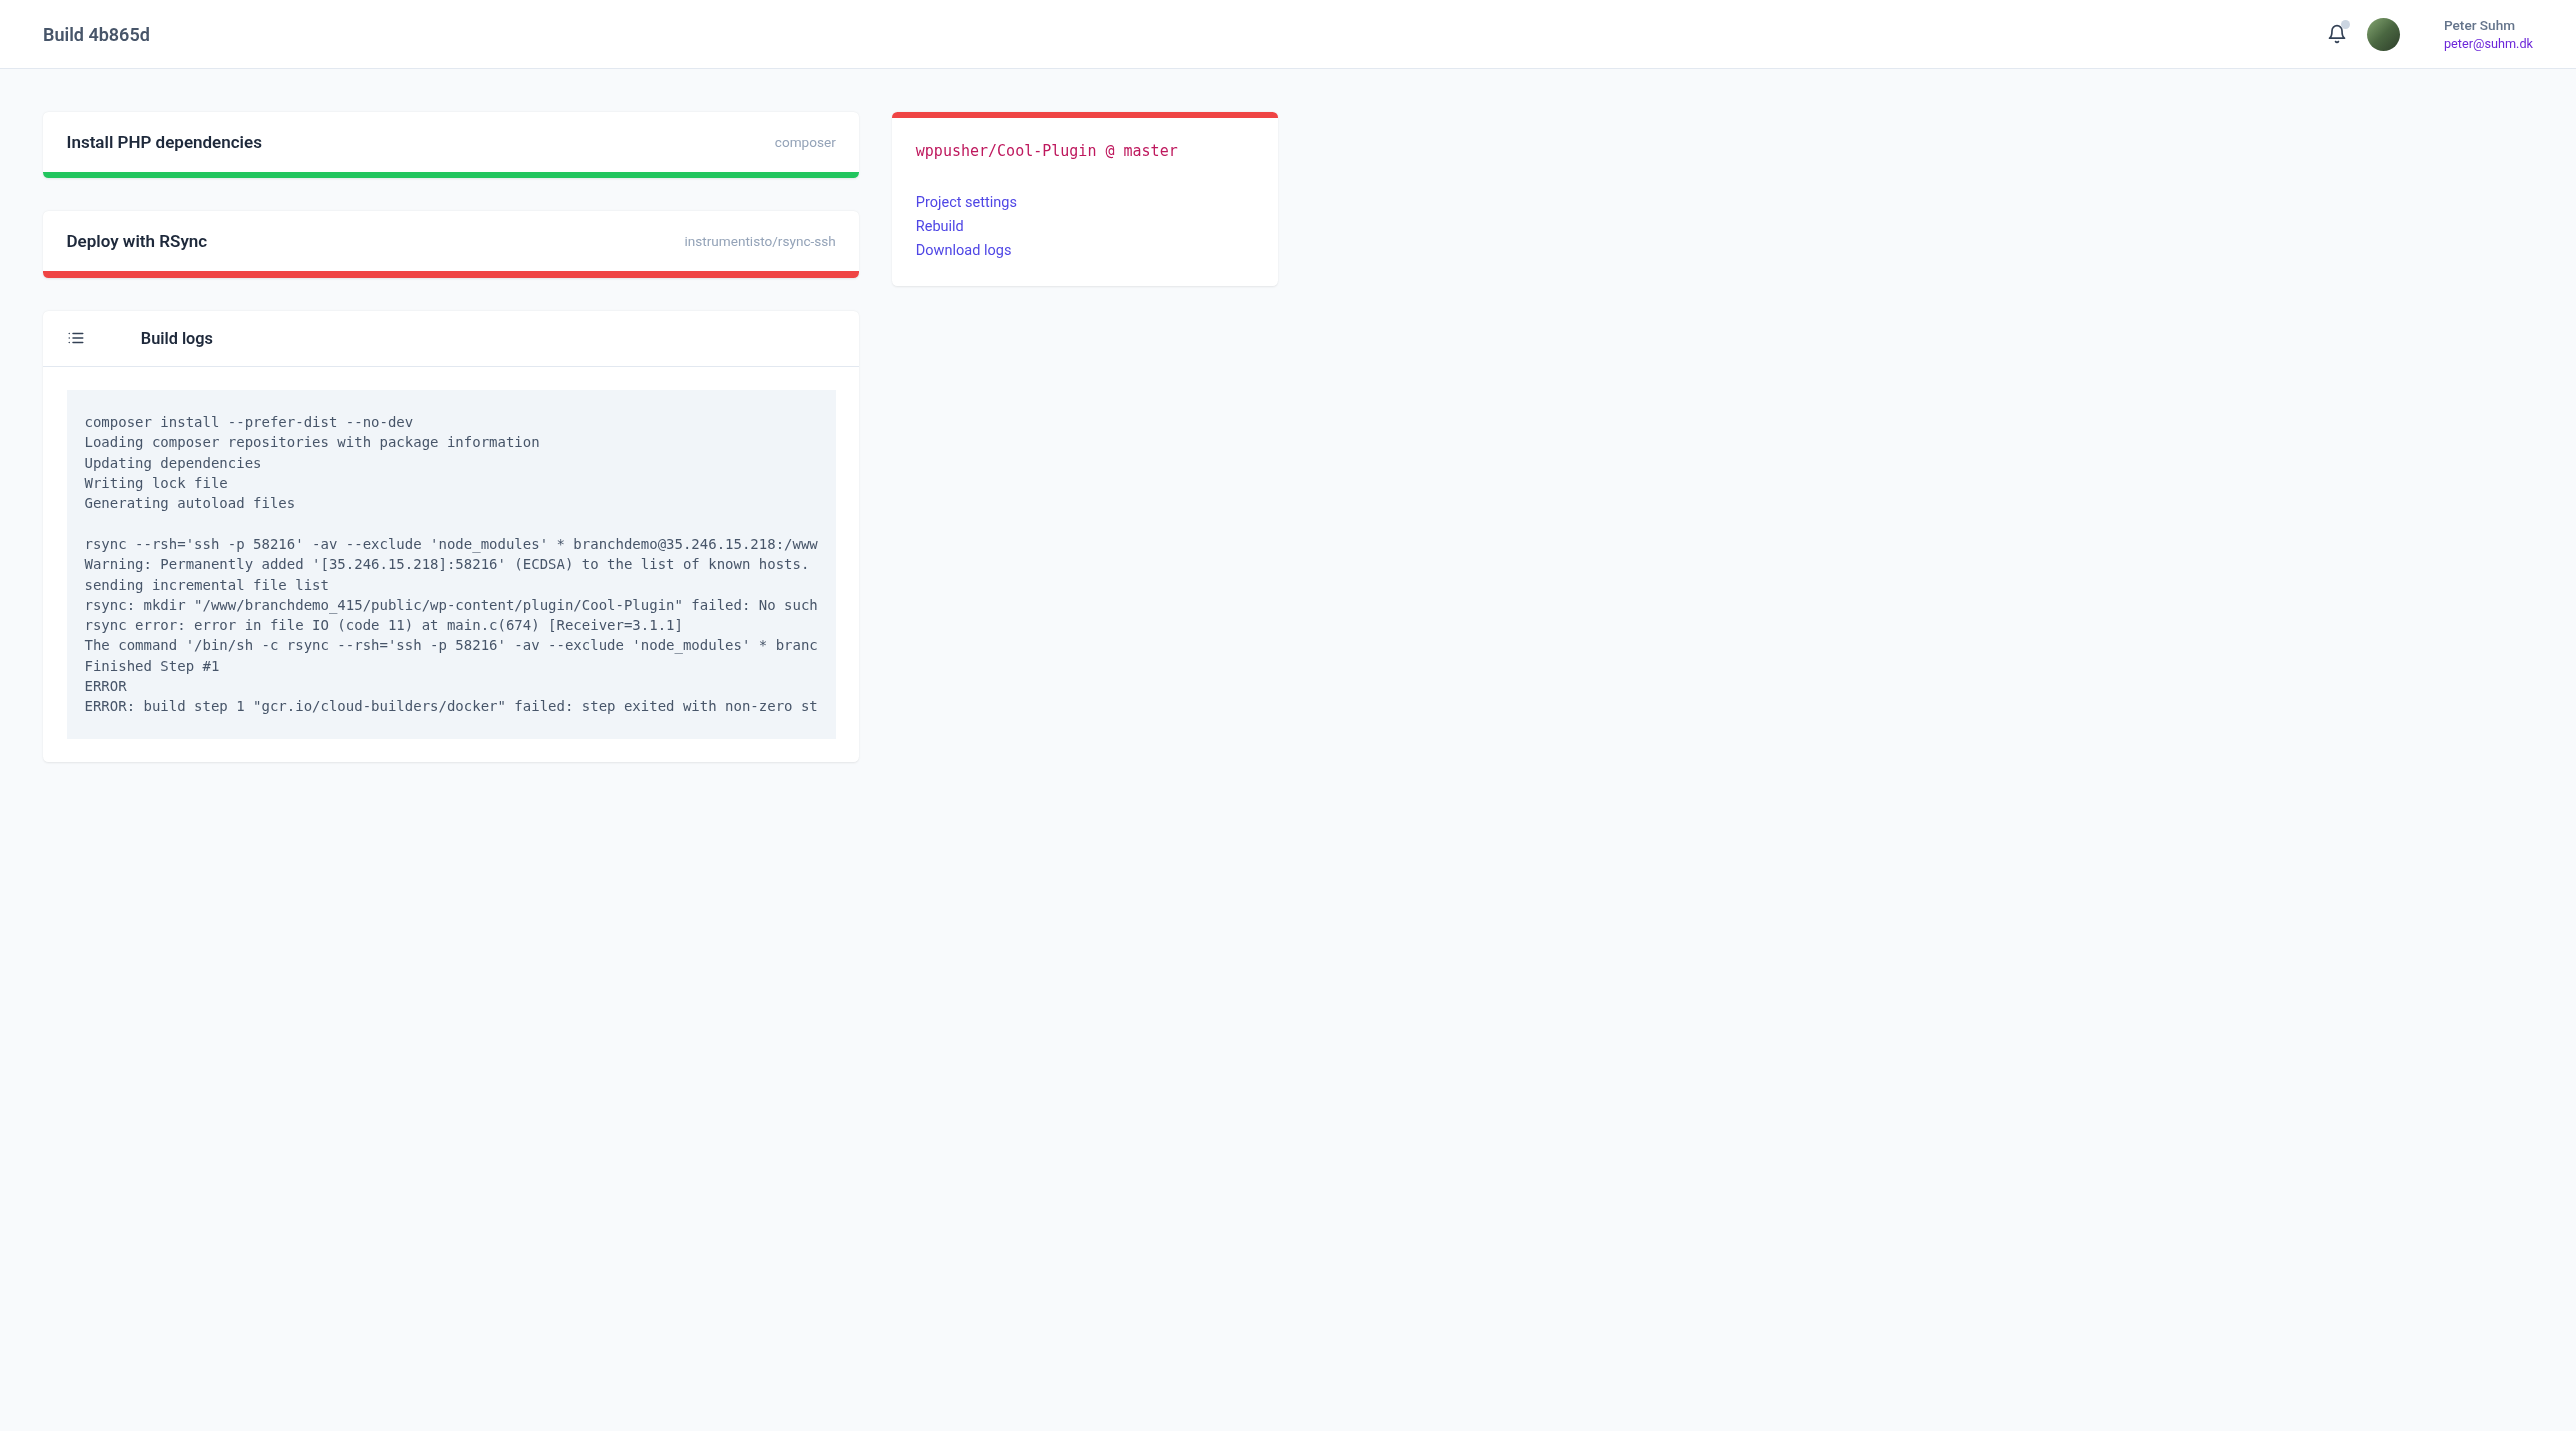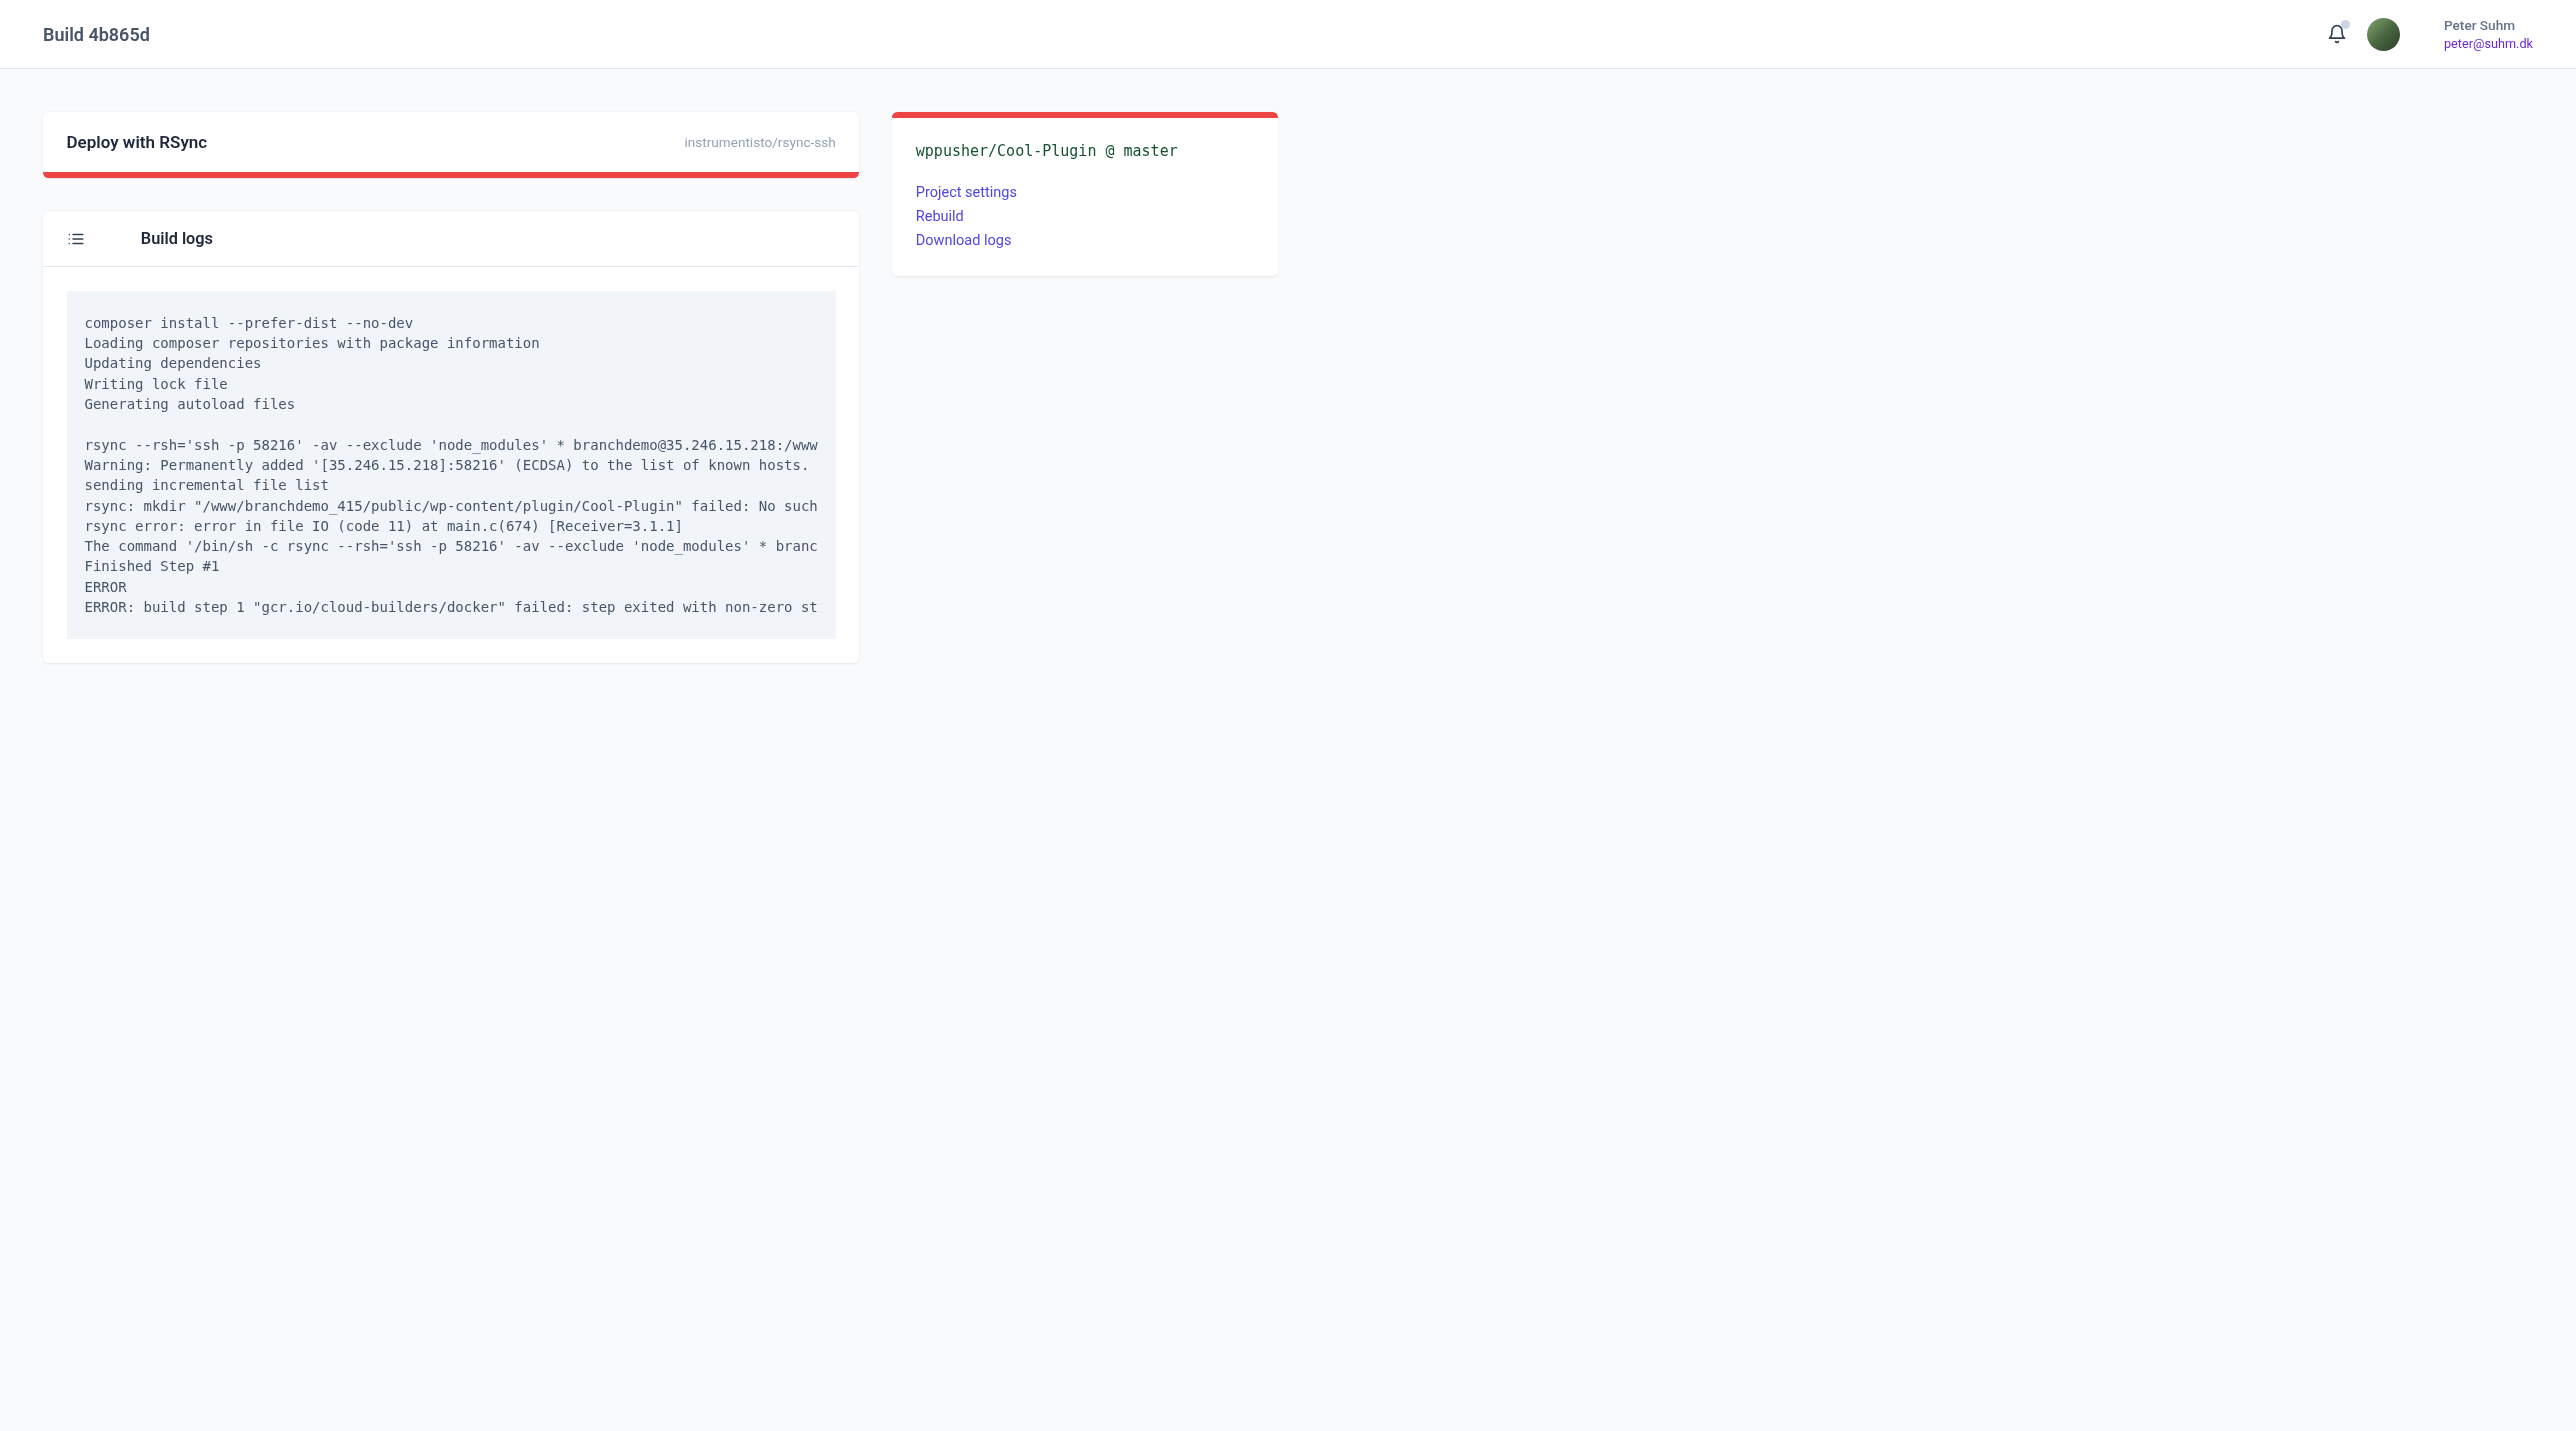--- a/index.html
+++ b/index.html
@@ -91,22 +91,22 @@
       align-items: center;
       padding: 20px 23.5px 16.3px;
     }
     .side-title-wrap { display: flex; align-items: center; gap: 16.3px; }
     .side-title { font-size: 17px; font-weight: 600; color: #1e293b; }
     .badge-failed { font-size: 13.6px; color: #94a3b8; }
     .side-body { padding: 23.5px 23.5px 27px; }
     .repo-line {
       font-family: "SFMono-Regular", ui-monospace, Menlo, Consolas, monospace;
       font-size: 15px;
-      color: #14532d;
-      margin-bottom: 24px;
+      color: #be185d;
+      margin-bottom: 34px;
     }
     .link-list { display: flex; flex-direction: column; gap: 7.2px; }
     .link-list a {
       color: #4f46e5;
       font-size: 14.5px;
       text-decoration: none;
       cursor: pointer;
     }
     .icon-svg { width: 20px; height: 20px; flex-shrink: 0; }
     .icon-svg-sm { width: 18px; height: 18px; }
@@ -127,20 +127,27 @@
     <div class="avatar"></div>
     <div class="user-text">
       <span class="user-name">Peter Suhm</span>
       <span class="user-email">peter@suhm.dk</span>
     </div>
   </div>
 </header>
 
 <div class="container">
   <div class="main">
+    <div class="card step-card">
+      <div class="step-body">
+        <div class="step-title">Install PHP dependencies</div>
+        <div class="step-meta">composer</div>
+      </div>
+      <div class="bar-green"></div>
+    </div>
 
     <div class="card step-card">
       <div class="step-body">
         <div class="step-title">Deploy with RSync</div>
         <div class="step-meta">instrumentisto/rsync-ssh</div>
       </div>
       <div class="bar-red"></div>
     </div>
 
     <div class="card">

